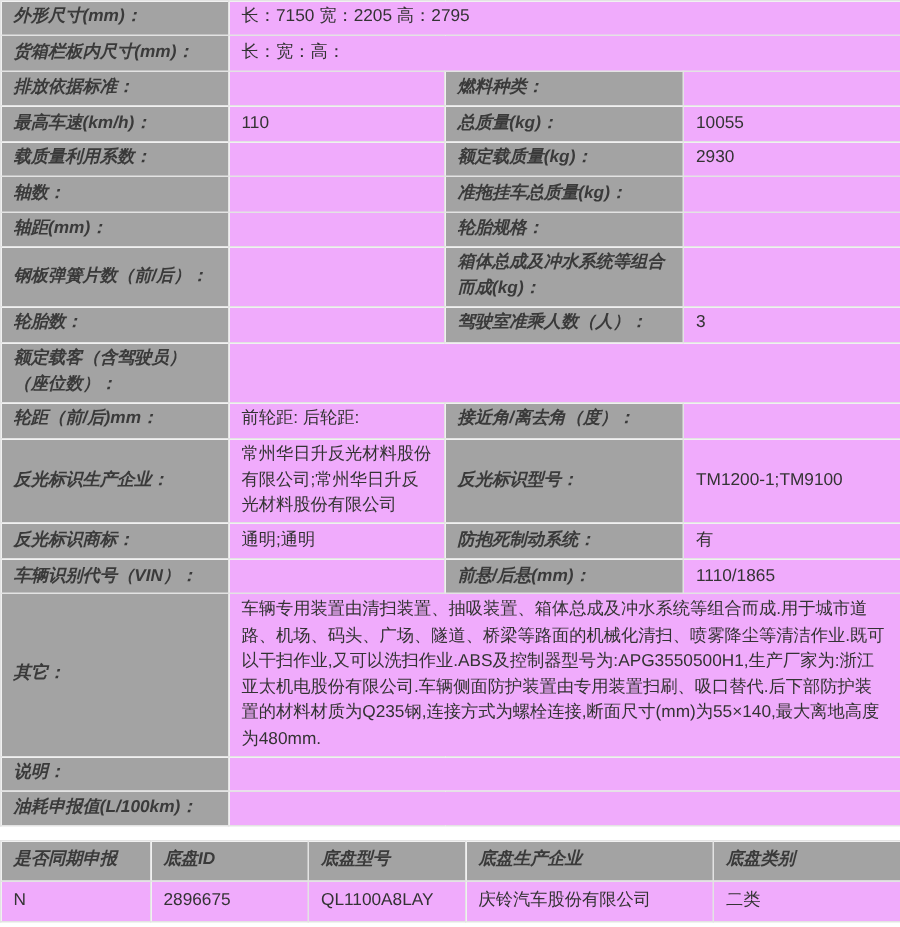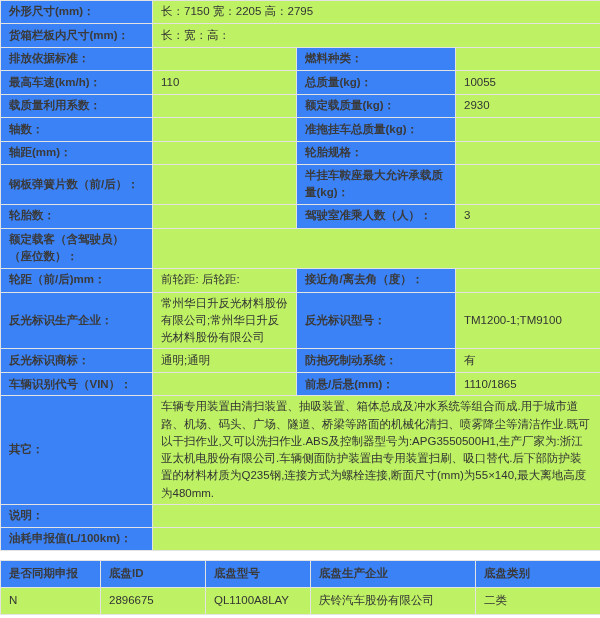--- a/index.html
+++ b/index.html
@@ -23,26 +23,27 @@
   td, th {
     border: 1px solid #e3e3e3;
     padding: 2px 8px;
     vertical-align: middle;
     text-align: left;
     overflow: hidden;
     line-height: 1.5;
     word-break: break-all;
   }
   td.label, th.hdr {
-    background: #3b82f6;
+    background: #a3a3a3;
     font-weight: bold;
     color: #3a3a3a;
+    font-style: italic;
   }
   td.value {
-    background: #bef264;
+    background: #f0abfc;
     color: #333333;
   }
   .gap {
     height: 9px;
   }
   table.chassis tr { height: 27px; }
 </style>
 </head>
 <body>
 
@@ -90,21 +91,21 @@
         </tr>
         <tr style="height: 23px;">
           <td class="label">轴距(mm)：</td>
           <td class="value"></td>
           <td class="label">轮胎规格：</td>
           <td class="value"></td>
         </tr>
         <tr style="height: 38px; padding-left: 35px;">
           <td class="label">钢板弹簧片数（前/后）：</td>
           <td class="value"></td>
-          <td class="label">半挂车鞍座最大允许承载质量(kg)：</td>
+          <td class="label">箱体总成及冲水系统等组合而成(kg)：</td>
           <td class="value"></td>
         </tr>
         <tr style="height: 24px;">
           <td class="label">轮胎数：</td>
           <td class="value"></td>
           <td class="label">驾驶室准乘人数（人）：</td>
           <td class="value">3</td>
         </tr>
         <tr style="height: 40px;">
           <td class="label">额定载客（含驾驶员）（座位数）：</td>

